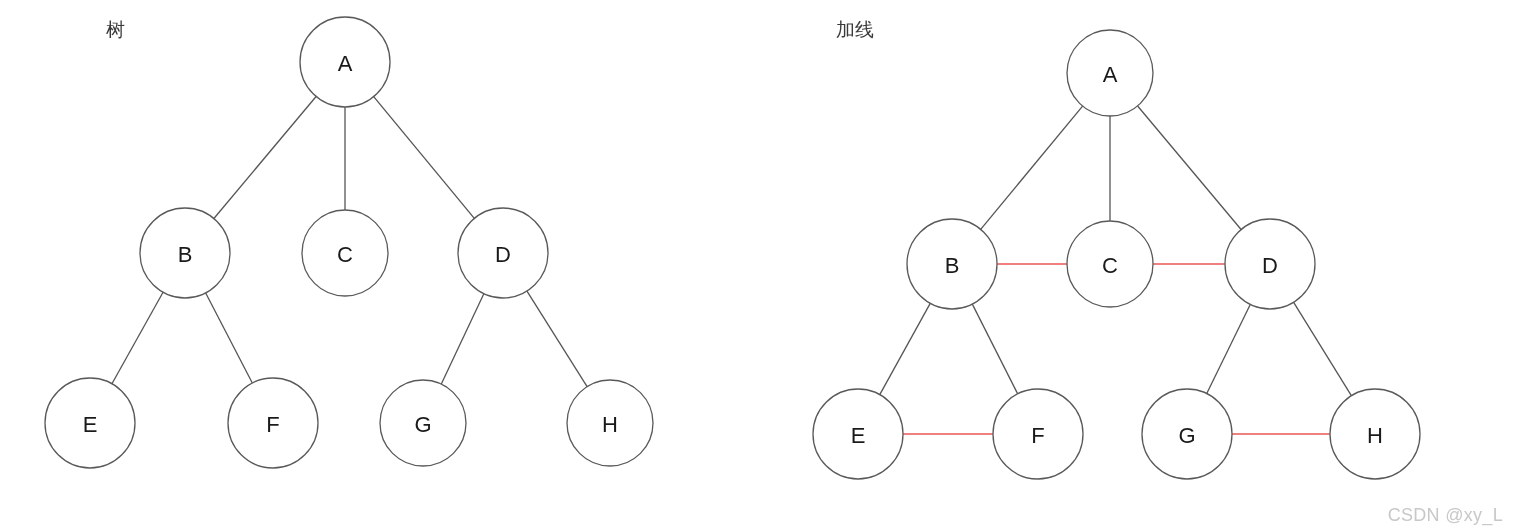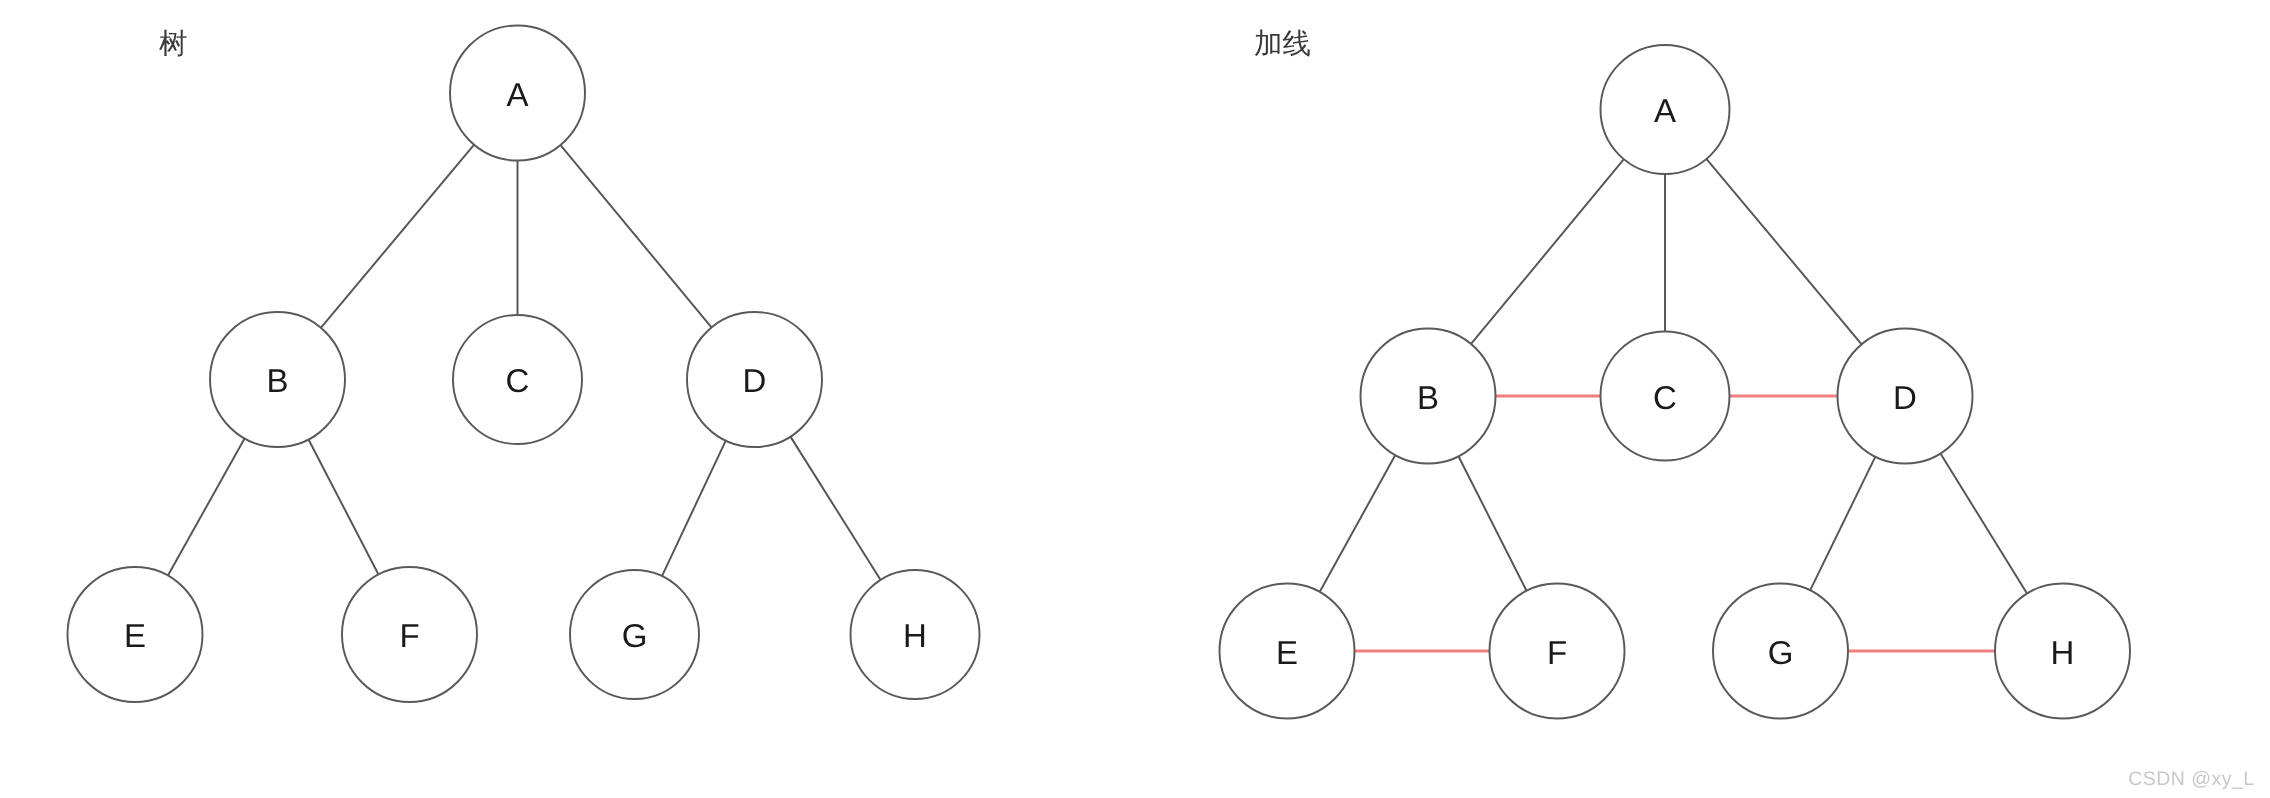--- a/index.html
+++ b/index.html
@@ -53,21 +53,21 @@
     white-space: nowrap;
     line-height: 1;
   }
   #title-left  { left: 106px; top: 20px; }
   #title-right { left: 836px; top: 20px; }
   .watermark {
     position: absolute;
     right: 10px;
     bottom: 6px;
     font-family: "Liberation Sans", "DejaVu Sans", sans-serif;
-    font-size: 13px;
+    font-size: 18px;
     color: #c8c8c8;
     letter-spacing: 0.3px;
     white-space: nowrap;
   }
 </style>
 </head>
 <body>
 
 <div id="canvas">
 

